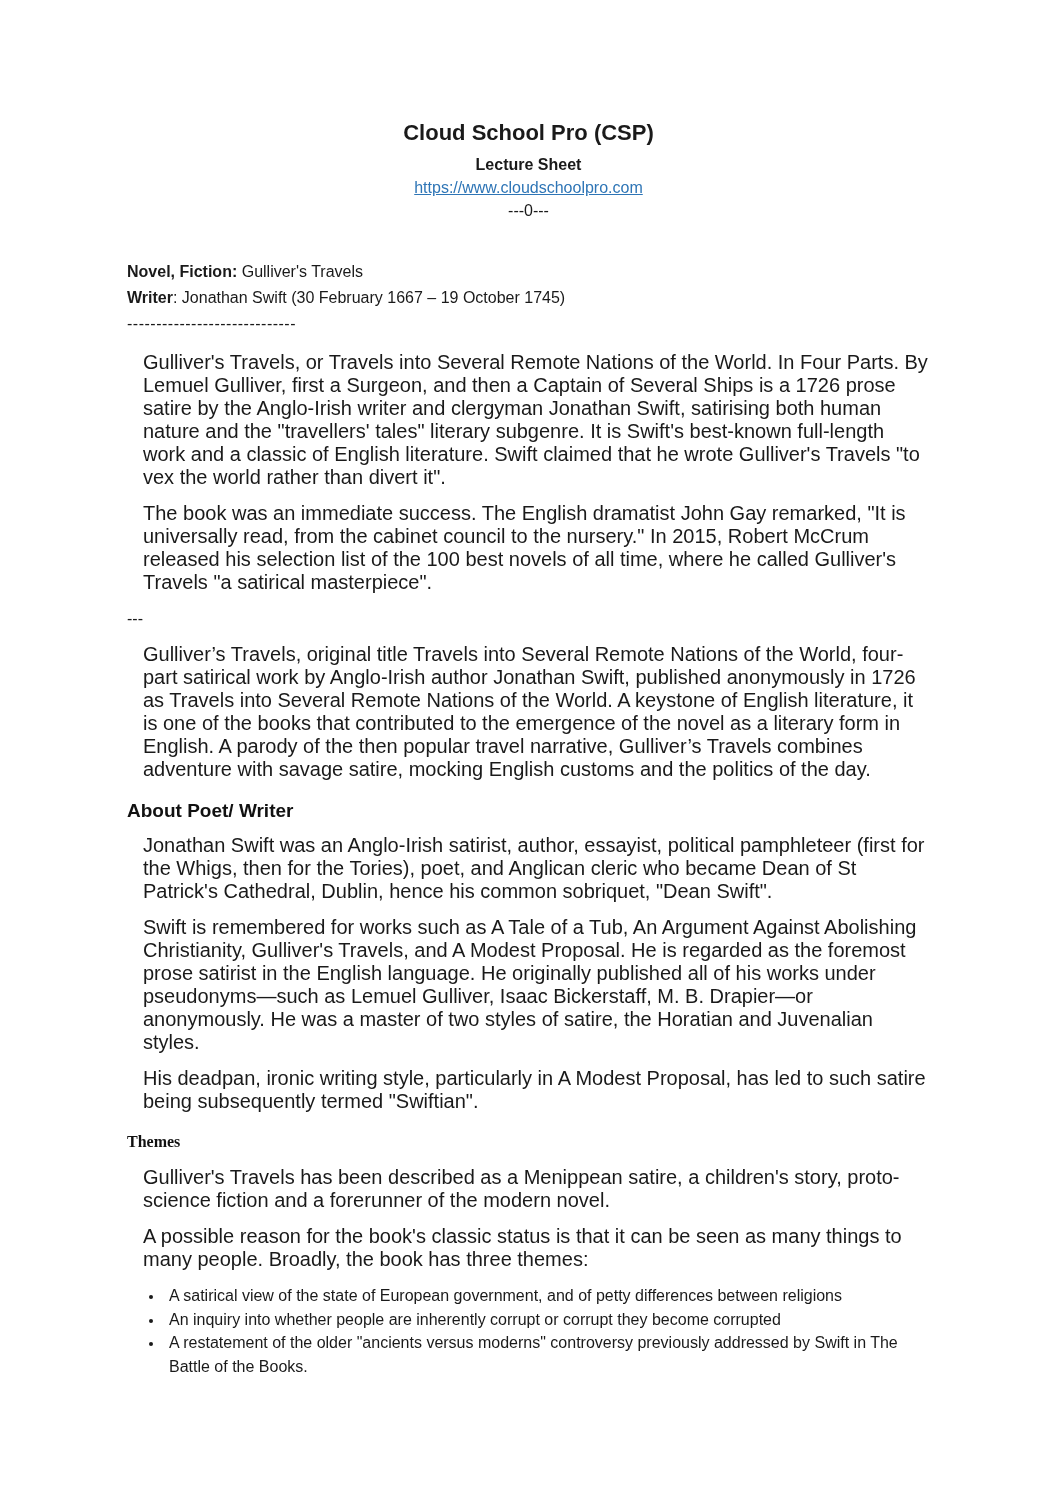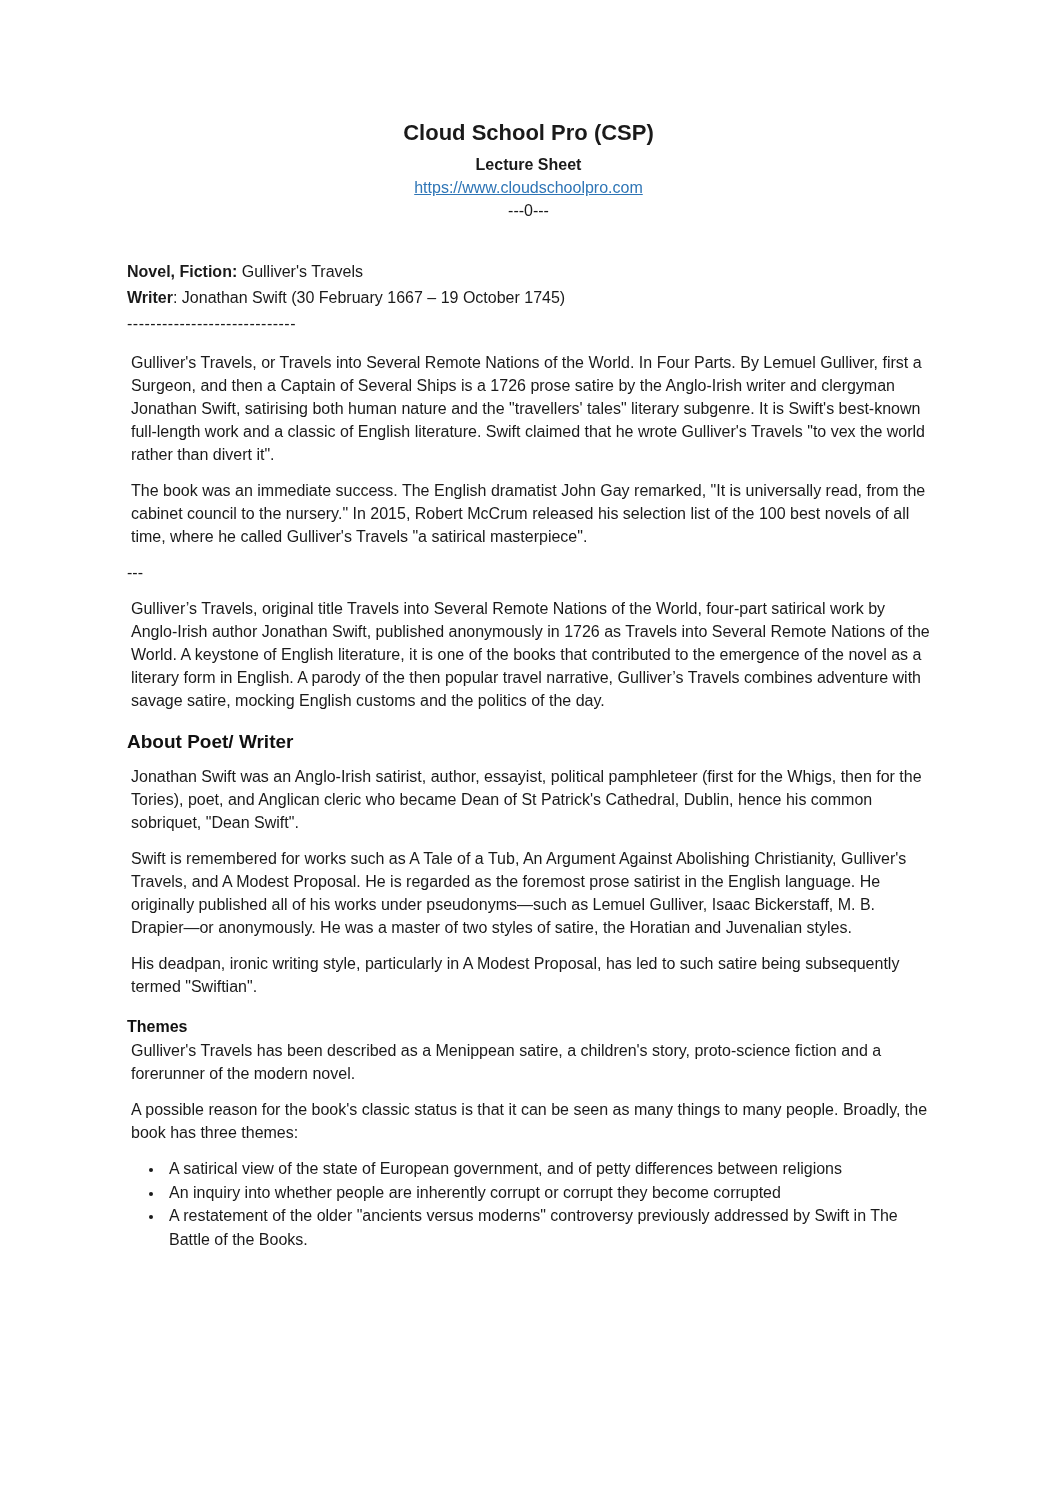--- a/index.html
+++ b/index.html
@@ -58,42 +58,43 @@
   .meta-line { margin: 0; line-height: 26px; }
   .b { font-weight: 700; }
   .dashes {
     margin: 0;
     line-height: 26px;
     letter-spacing: 0.5px;
   }
   
   .body-text { margin-top: 14px; }
   .para {
-    font-size: 16px;
+    font-size: 20px;
     line-height: 23px;
-    margin: 0 0 13px 4px;
+    margin: 0 0 13px 16px;
   }
   .tiny-sep {
     font-size: 16px;
     line-height: 23px;
     margin: 0 0 13px 0;
   }
   h2.section-heading {
     font-size: 19px;
     font-weight: 700;
     line-height: 26px;
     margin: 17px 0 10px 0;
     color: #111111;
   }
   h3.sub-heading {
     font-size: 16px;
     font-weight: 700;
     line-height: 23px;
-    margin: 17px 0 1px 0;
+    margin: 17px 0 13px 0;
     color: #111111;
+    font-family: Liberation Serif, serif;
   }
   ul.theme-list {
     margin: 0;
     padding: 0 0 0 37px;
     font-size: 16px;
     line-height: 23.5px;
     list-style: disc;
   }
   ul.theme-list li { margin: 0; padding-left: 5px; }
   ul.theme-list li::marker { font-size: 13px; }

